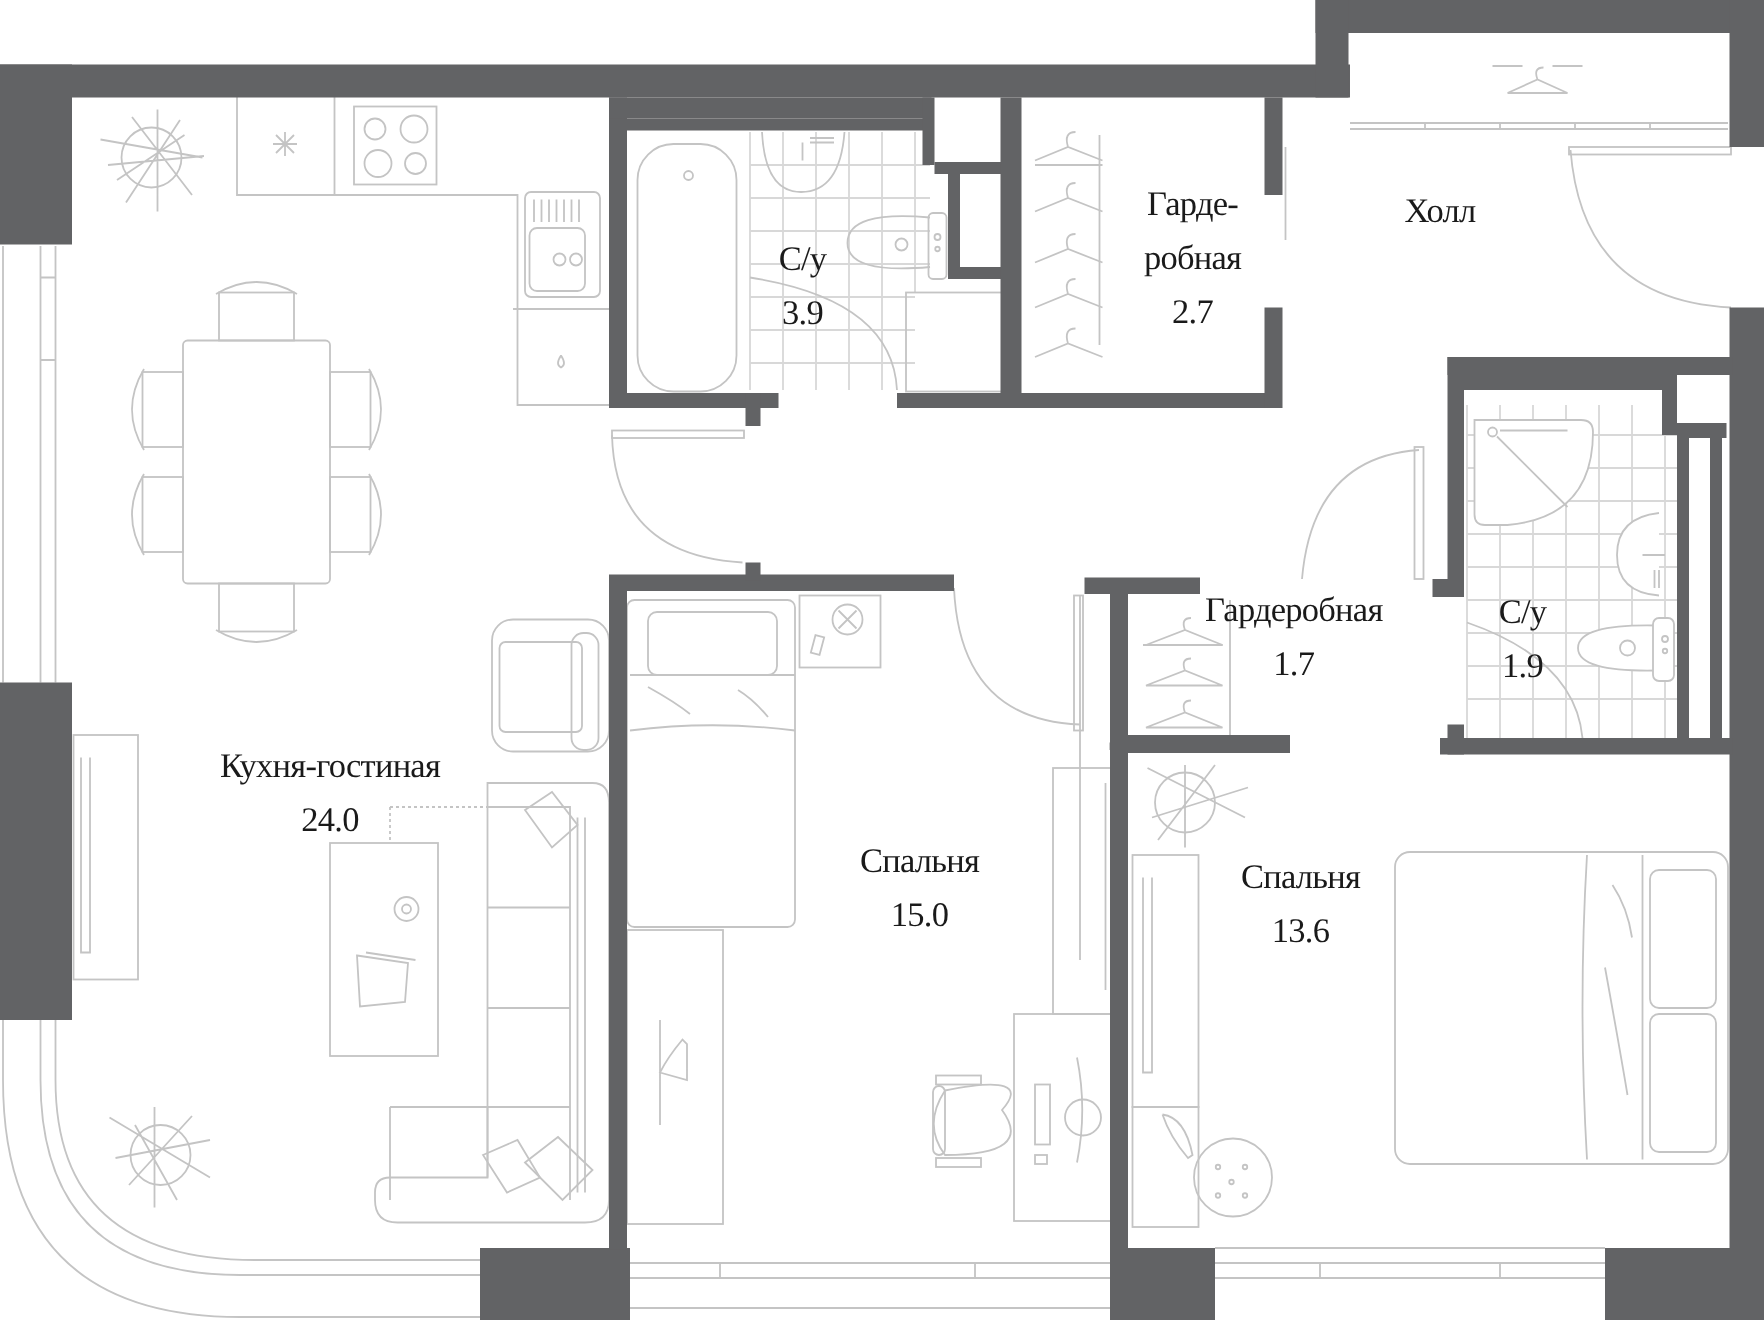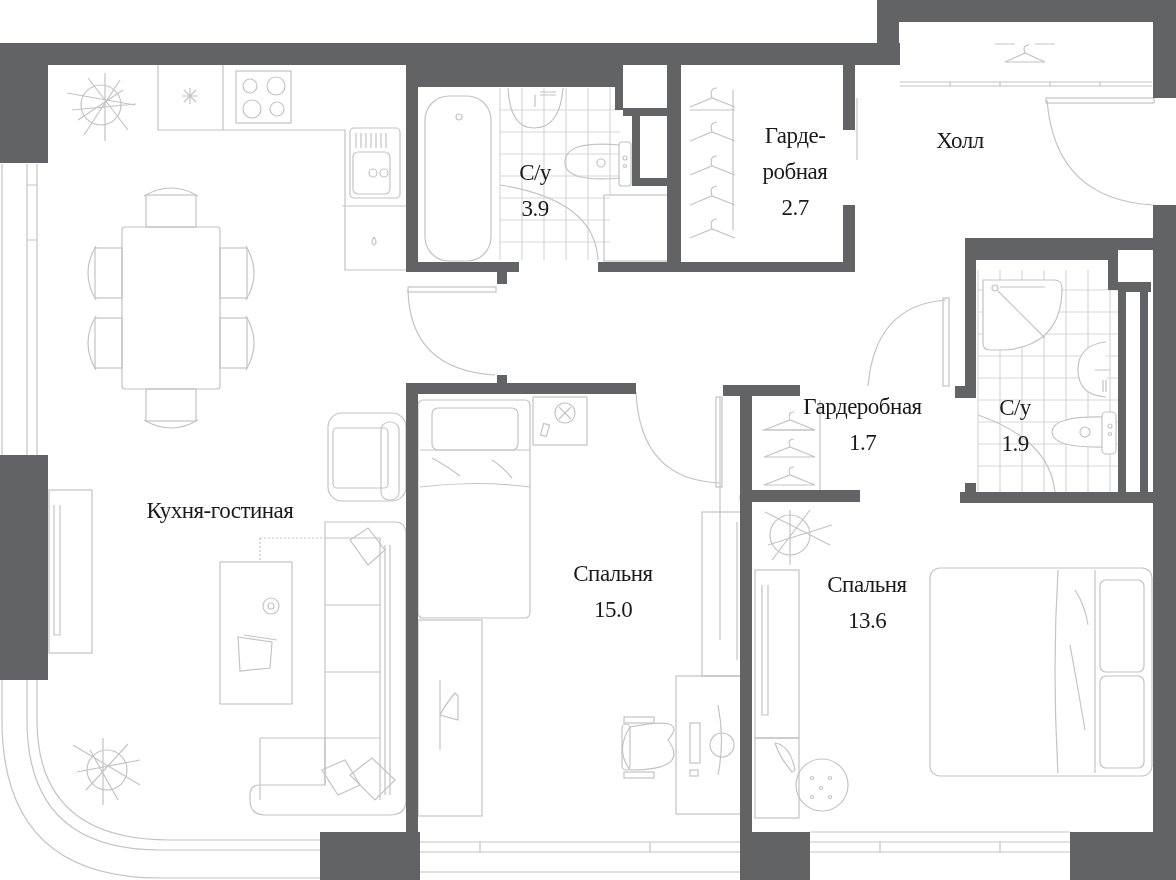--- a/index.html
+++ b/index.html
@@ -296,20 +296,21 @@
     <rect x="976" y="250" width="135" height="10"></rect>
     <rect x="1108" y="250" width="10" height="40"></rect>
     <rect x="1118" y="282" width="33" height="10"></rect>
     <rect x="1118" y="290" width="8" height="202"></rect>
     <rect x="1140" y="290" width="8" height="202"></rect>
   </g>
 </svg>
 
 <div class="label" style="left:70px;top:447px;width:300px;margin-top:46px;">
   <span>Кухня-гостиная</span>
+  <span>24.0</span>
 </div>
 
 <div class="label" style="left:485px;top:155px;width:100px;">
   <span>С/у</span>
   <span>3.9</span>
 </div>
 
 <div class="label" style="left:725px;top:118px;width:140px;">
   <span>Гарде-</span>
   <span>робная</span>

